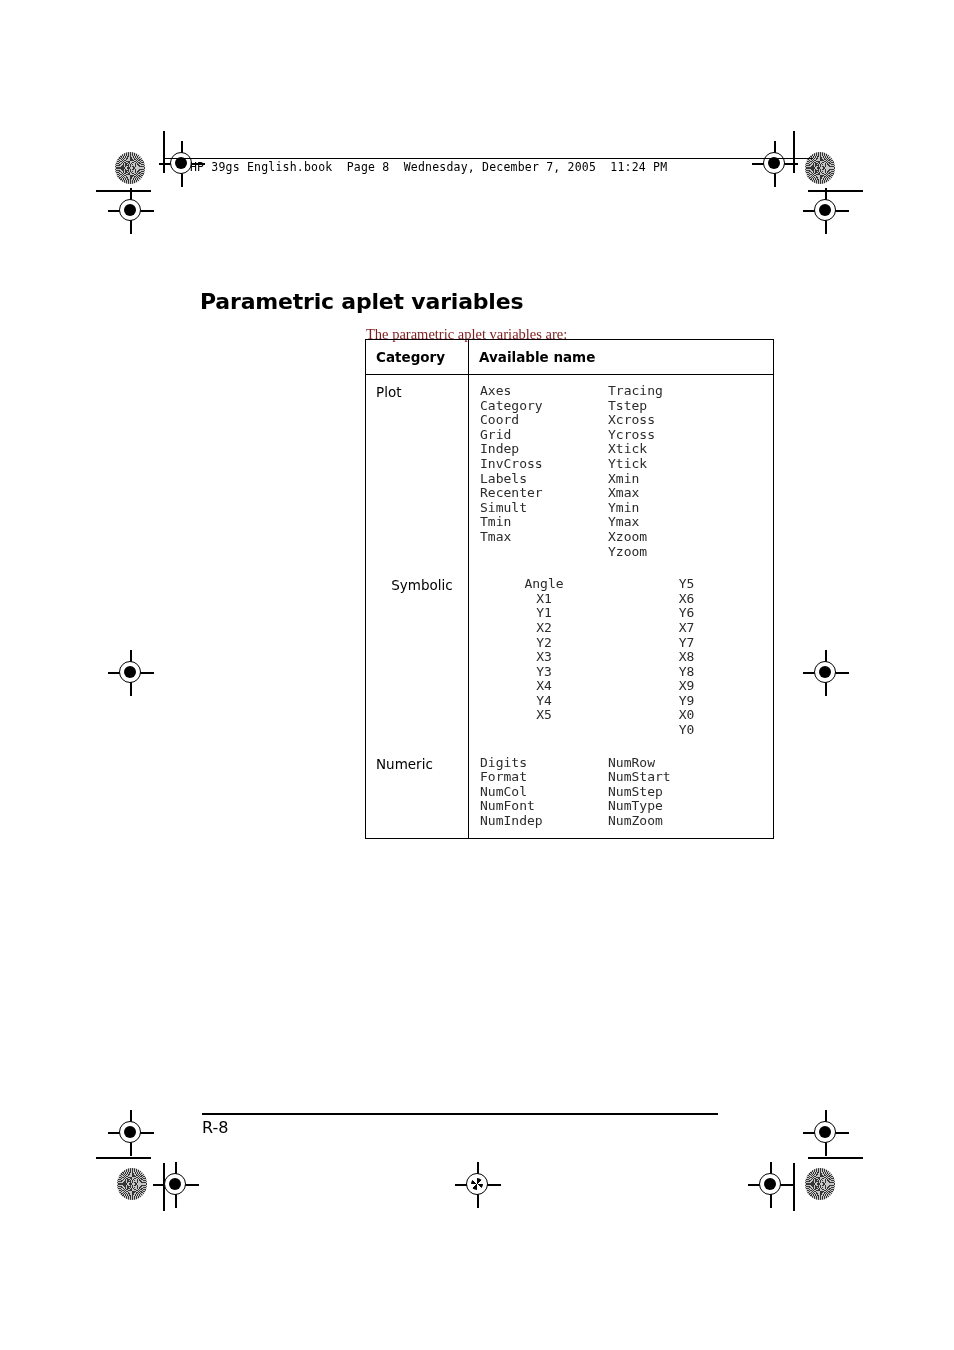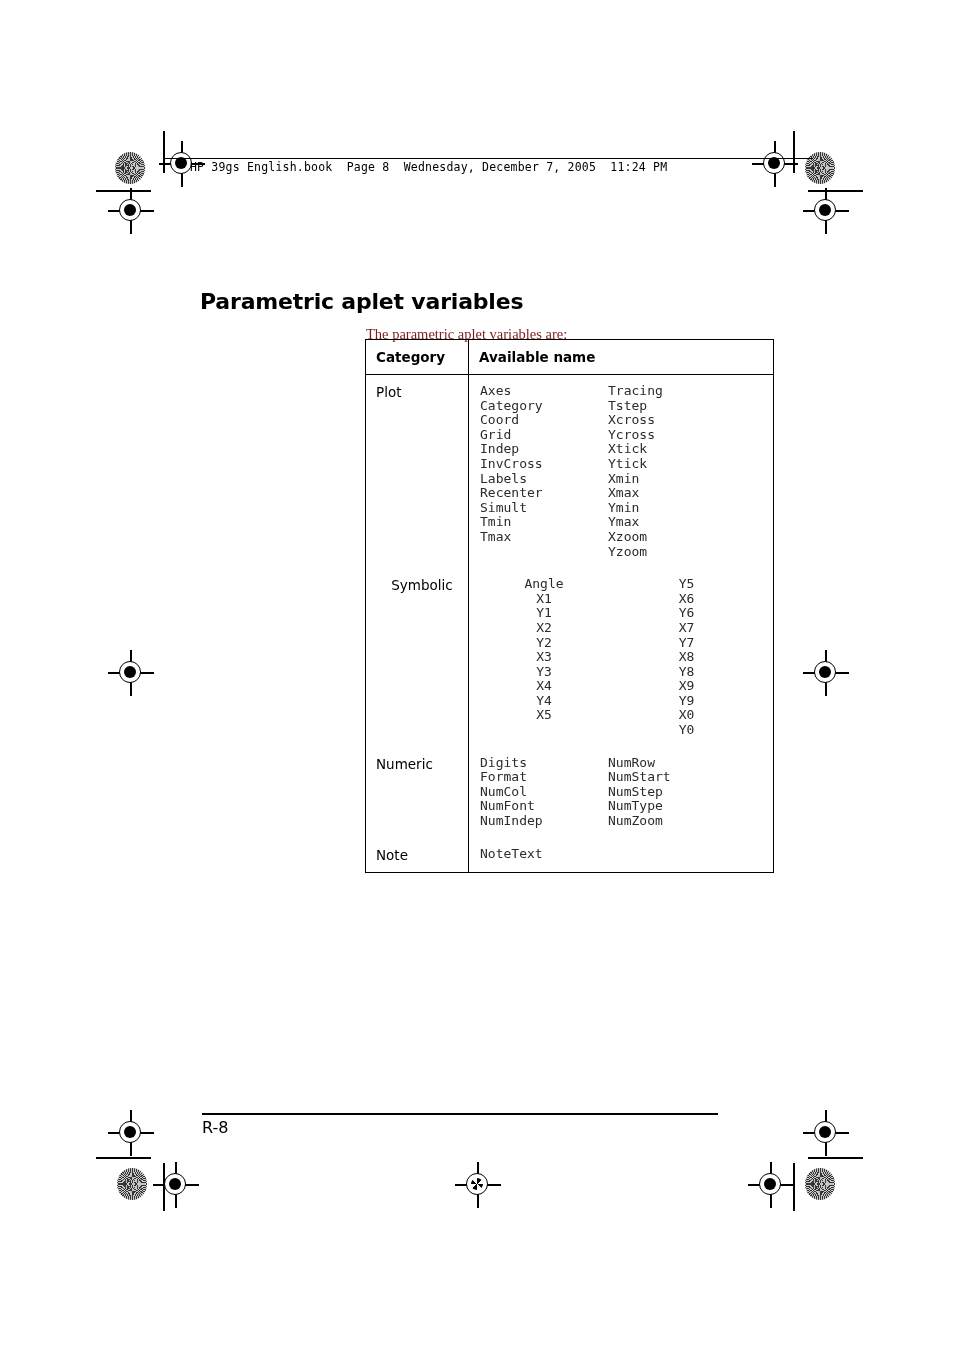--- a/index.html
+++ b/index.html
@@ -378,33 +378,18 @@
                 <li>NumStart</li>
                 <li>NumStep</li>
                 <li>NumType</li>
                 <li>NumZoom</li>
               </ul>
           </div>
         </div>
       </td>
     </tr>
 
-    <tr class="row-note">
-      <td class="cat-col">Note</td>
-      <td class="name-col">
-        <div class="namegrid">
-          <div class="col">
-            <ul>
-                <li>NoteText</li>
-              </ul>
-          </div>
-          <div class="col">
-            <ul></ul>
-          </div>
-        </div>
-      </td>
-    </tr>
 
   </tbody>
 </table>
 
 <div class="footer-rule"></div>
 <div class="footer-page">R-8</div>
 
 </body></html>

